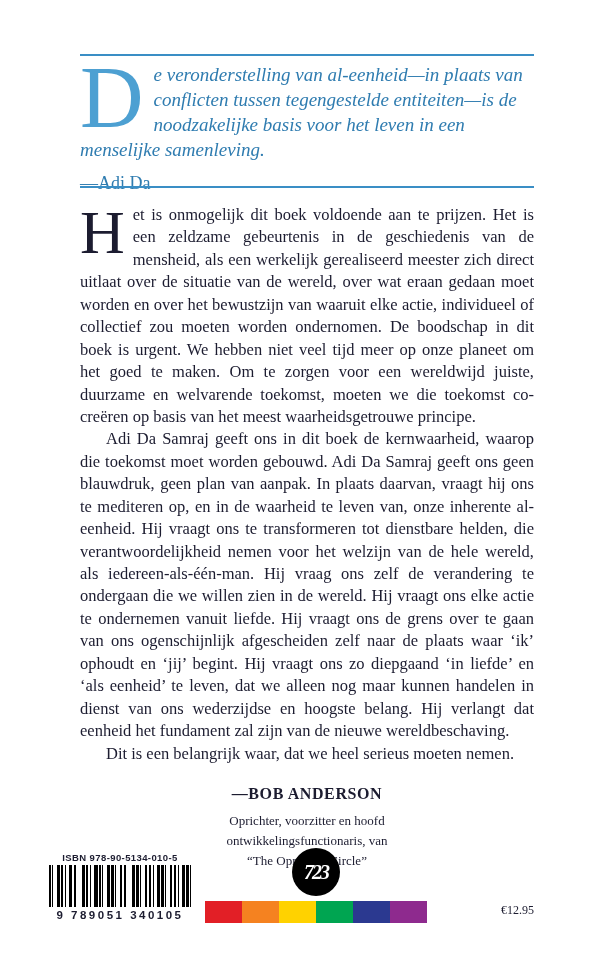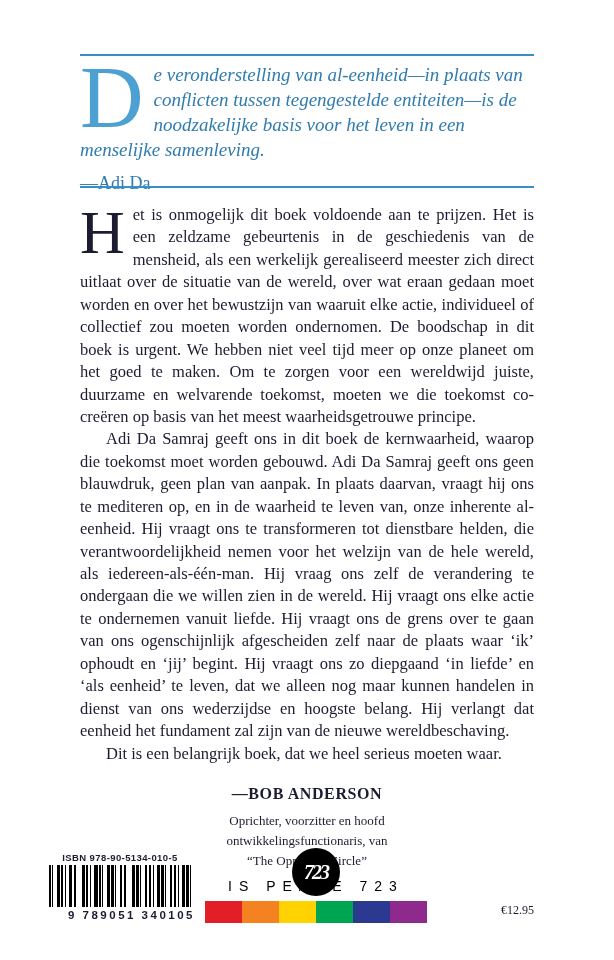--- a/index.html
+++ b/index.html
@@ -100,21 +100,20 @@
     background: repeating-linear-gradient(90deg,
       #000 0px, #000 2px, #fff 2px, #fff 3.5px,
       #000 3.5px, #000 4.5px, #fff 4.5px, #fff 8px,
       #000 8px, #000 11px, #fff 11px, #fff 12.5px);
   }
   .barcode-digits {
     font-family: "Liberation Sans", sans-serif;
     font-size: 11.5px;
     letter-spacing: 2.5px;
     margin-top: 2px;
-    text-align: right;
   }
 
   .logo-wrap {
     position: absolute;
     left: 292px; top: 848px;
     width: 48px; height: 48px;
   }
   .imprint {
     position: absolute;
     left: 205px; top: 878px; width: 222px;
@@ -149,21 +148,21 @@
   <div class="quote-block">
     <span class="quote-dropcap">D</span><span>e veronderstelling van al-eenheid—in plaats van conflicten tussen tegengestelde entiteiten—is de noodzakelijke basis voor het leven in een menselijke samenleving.</span>
     <div class="quote-attribution">—Adi Da</div>
   </div>
 
   <div class="rule rule-mid"></div>
 
   <div class="body-block">
     <p><span class="body-dropcap">H</span><span>et is onmogelijk dit boek voldoende aan te prijzen. Het is een zeldzame gebeurtenis in de geschiedenis van de mensheid, als een werkelijk gerealiseerd meester zich direct uitlaat over de situatie van de wereld, over wat eraan gedaan moet worden en over het bewustzijn van waaruit elke actie, individueel of collectief zou moeten worden ondernomen. De boodschap in dit boek is urgent. We hebben niet veel tijd meer op onze planeet om het goed te maken. Om te zorgen voor een wereldwijd juiste, duurzame en welvarende toekomst, moeten we die toekomst co-creëren op basis van het meest waarheidsgetrouwe principe.</span></p>
     <p class="para-indent">Adi Da Samraj geeft ons in dit boek de kernwaarheid, waarop die toekomst moet worden gebouwd. Adi Da Samraj geeft ons geen blauwdruk, geen plan van aanpak. In plaats daarvan, vraagt hij ons te mediteren op, en in de waarheid te leven van, onze inherente al-eenheid. Hij vraagt ons te transformeren tot dienstbare helden, die verantwoordelijkheid nemen voor het welzijn van de hele wereld, als iedereen-als-één-man. Hij vraag ons zelf de verandering te ondergaan die we willen zien in de wereld. Hij vraagt ons elke actie te ondernemen vanuit liefde. Hij vraagt ons de grens over te gaan van ons ogenschijnlijk afgescheiden zelf naar de plaats waar ‘ik’ ophoudt en ‘jij’ begint. Hij vraagt ons zo diepgaand ‘in liefde’ en ‘als eenheid’ te leven, dat we alleen nog maar kunnen handelen in dienst van ons wederzijdse en hoogste belang. Hij verlangt dat eenheid het fundament zal zijn van de nieuwe wereldbeschaving.</p>
-    <p class="para-indent">Dit is een belangrijk boek, dat we heel serieus moeten waar.</p>
+    <p class="para-indent">Dit is een belangrijk waar, dat we heel serieus moeten nemen.</p>
 
     <div class="reviewer-block">
       <div class="reviewer-name">—BOB ANDERSON</div>
       <div class="reviewer-title">
         <div>Oprichter, voorzitter en hoofd</div>
         <div>ontwikkelingsfunctionaris, van</div>
         <div>“The Oprichter Circle”</div>
       </div>
     </div>
   </div>
@@ -174,21 +173,20 @@
     <div class="barcode-digits">9 789051 340105</div>
   </div>
 
   <div class="logo-wrap">
     <svg width="48" height="48" viewBox="0 0 48 48">
       <circle cx="24" cy="24" r="24" fill="#000"></circle>
       <text x="24" y="31" text-anchor="middle" fill="#fff" font-family="Liberation Serif, serif" font-style="italic" font-weight="bold" font-size="20" letter-spacing="-2">723</text>
     </svg>
   </div>
 
-  <div class="imprint">IS PEACE 723</div>
 
   <div class="rainbow-bar">
       <div class="rainbow-seg" style="background: rgb(226, 31, 38);"></div>
       <div class="rainbow-seg" style="background: rgb(245, 130, 32);"></div>
       <div class="rainbow-seg" style="background: rgb(255, 210, 0);"></div>
       <div class="rainbow-seg" style="background: rgb(0, 165, 81);"></div>
       <div class="rainbow-seg" style="background: rgb(43, 57, 144);"></div>
       <div class="rainbow-seg" style="background: rgb(142, 42, 142);"></div>
     </div>
 

